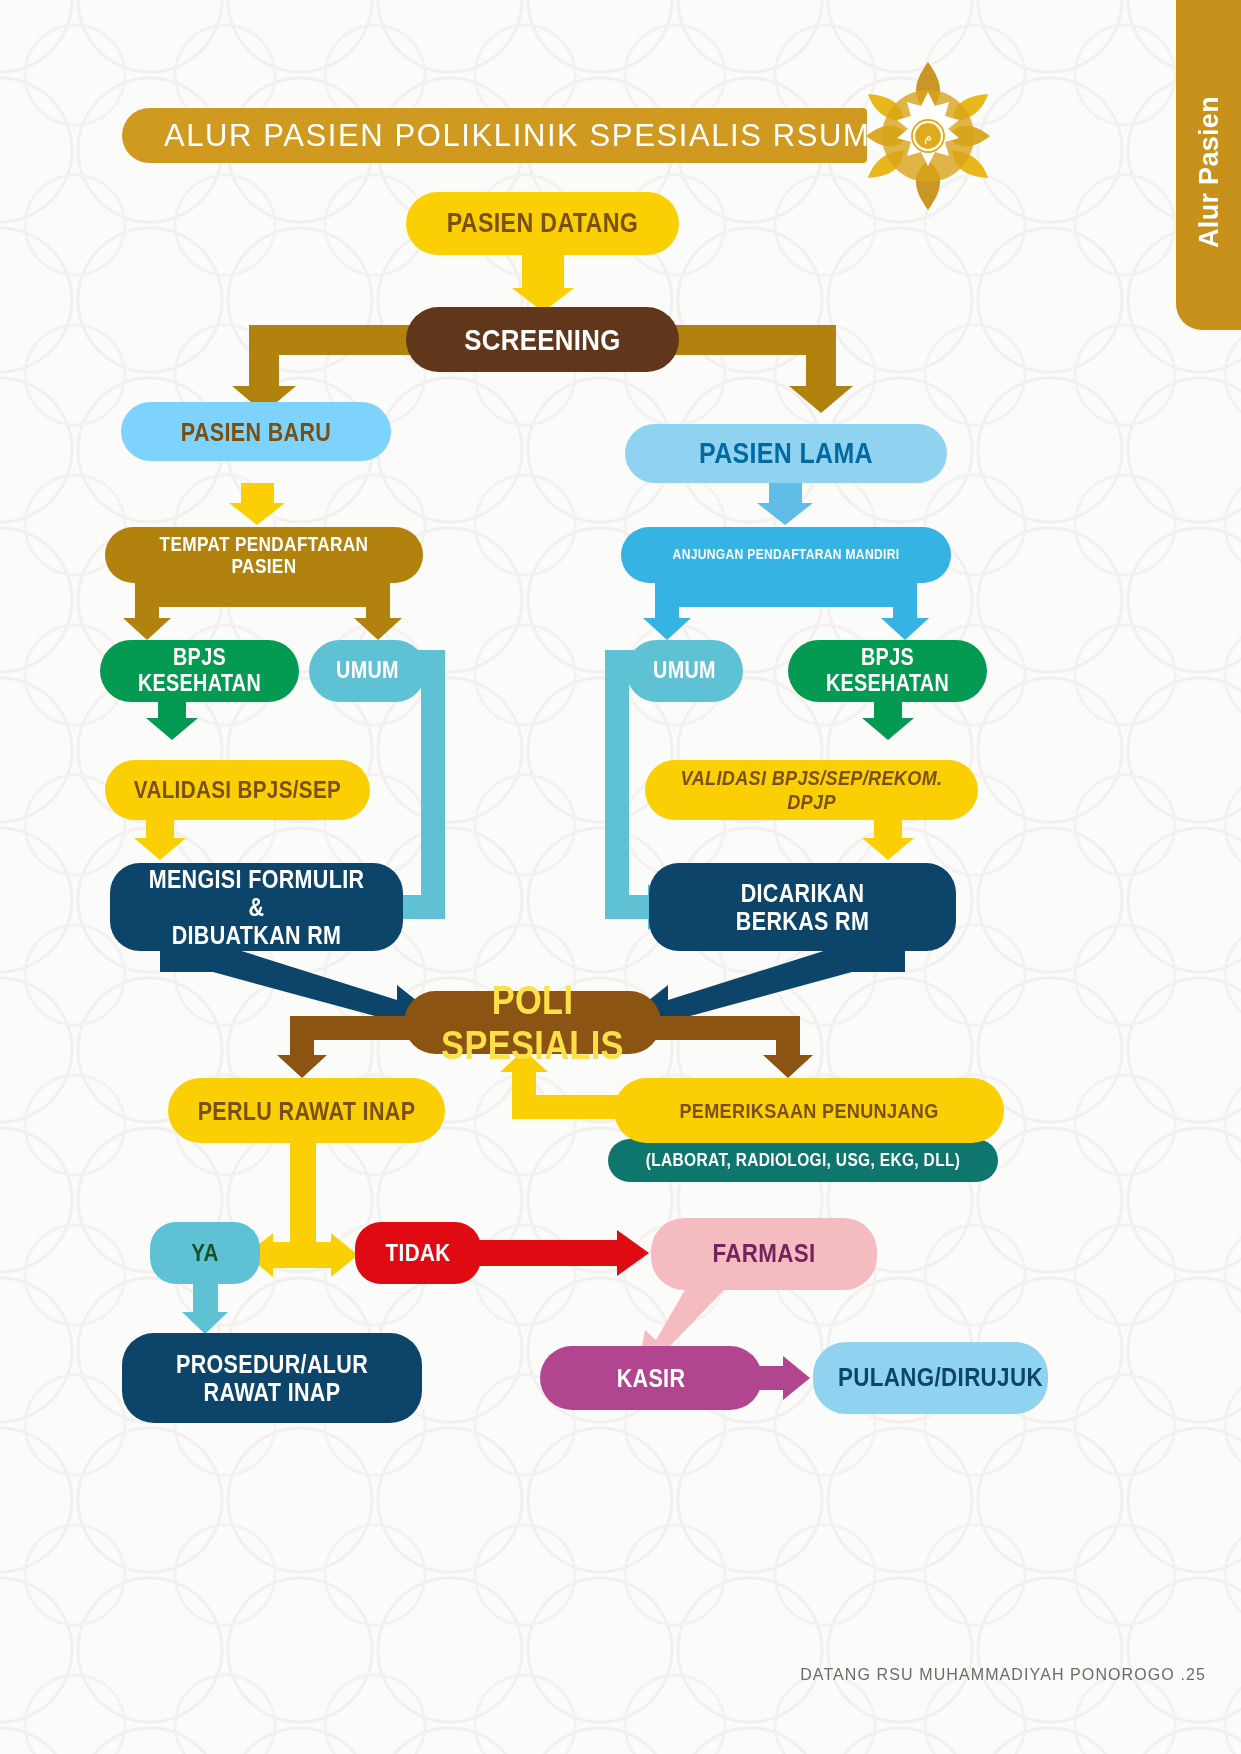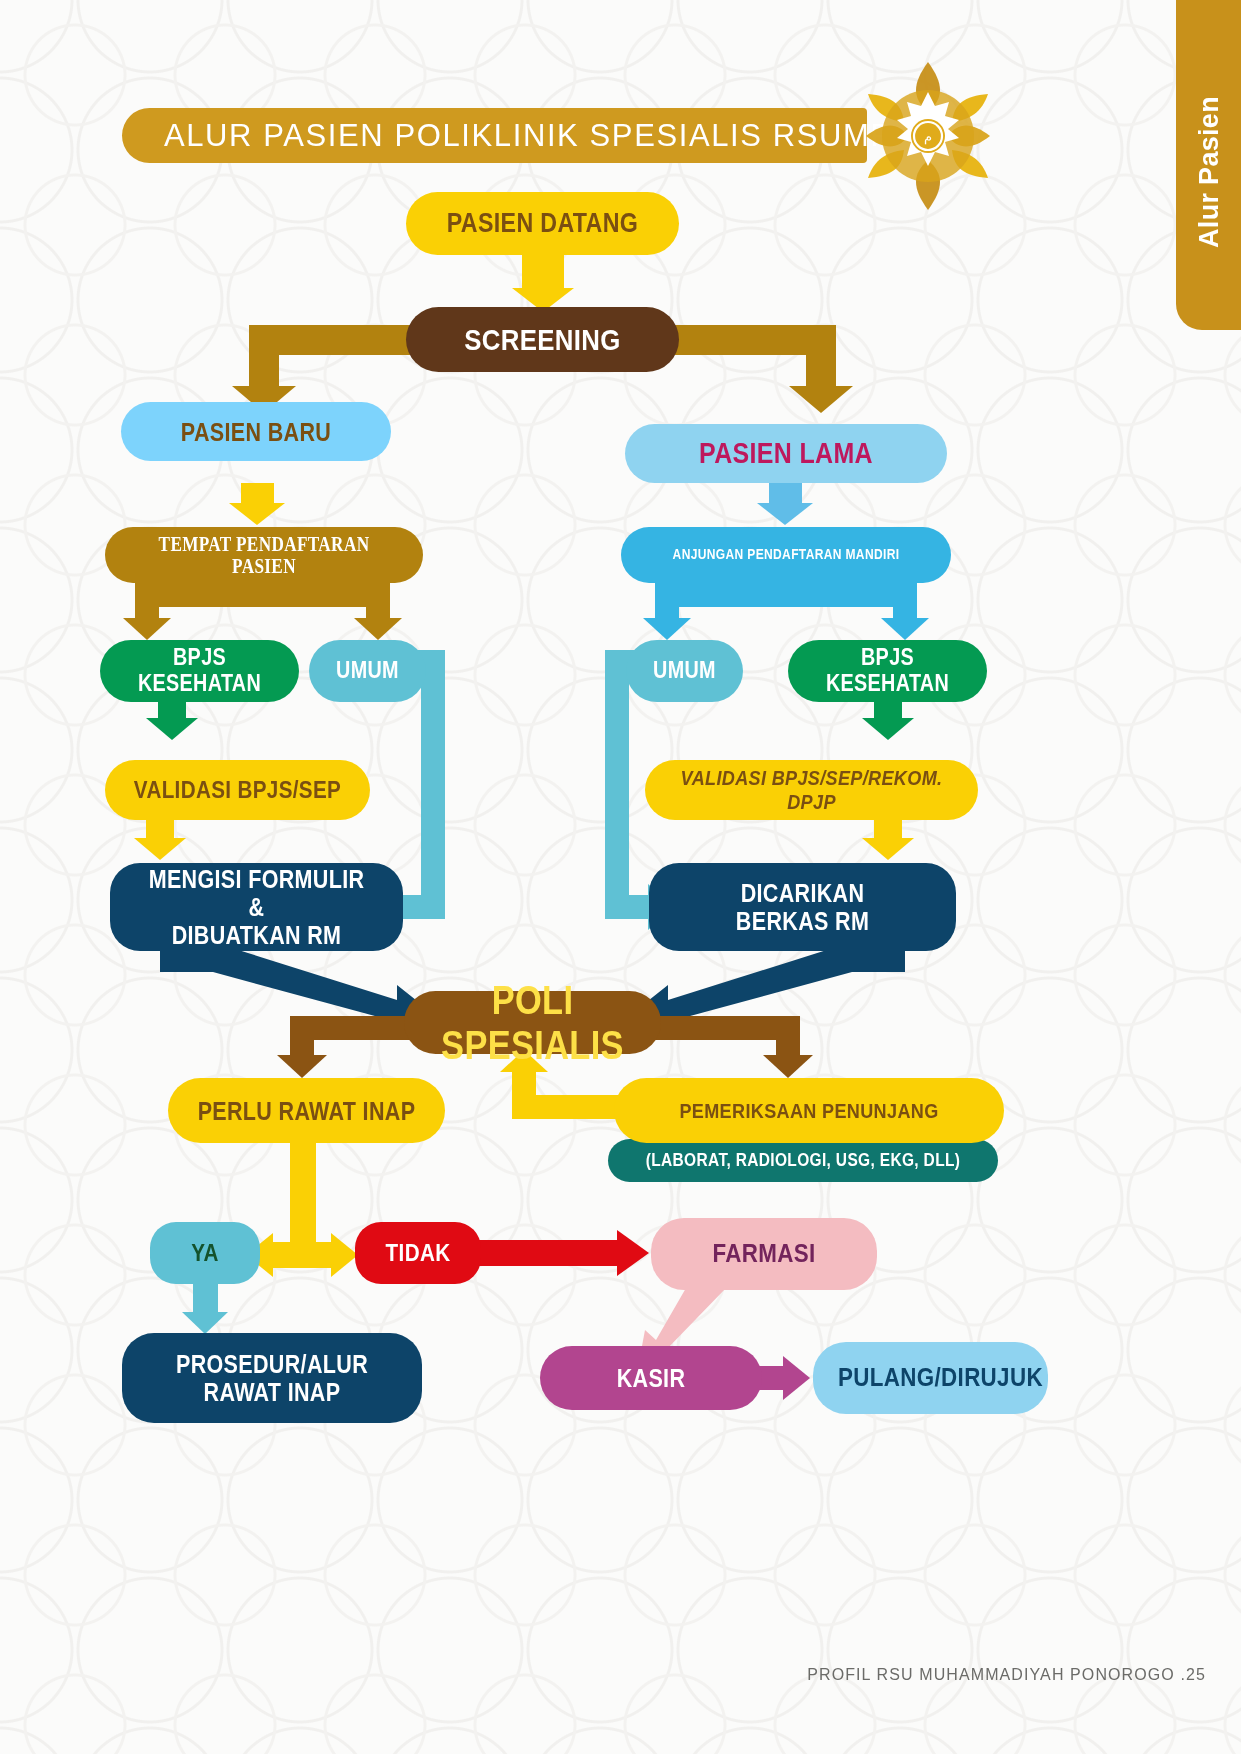--- a/index.html
+++ b/index.html
@@ -134,31 +134,31 @@
 <div class="bar" style="left:249px;top:325px;width:30px;height:63px;background:#b2820f;"></div>
 <div class="arrow" style="left:232px;top:386px;border-left:32px solid transparent;border-right:32px solid transparent;border-top:27px solid #b2820f;"></div>
 
 <div class="bar" style="left:666px;top:325px;width:170px;height:30px;background:#b2820f;"></div>
 <div class="bar" style="left:806px;top:325px;width:30px;height:63px;background:#b2820f;"></div>
 <div class="arrow" style="left:789px;top:386px;border-left:32px solid transparent;border-right:32px solid transparent;border-top:27px solid #b2820f;"></div>
 
 <div class="node" style="left:121px;top:402px;width:270px;height:59px;background:#7dd3fc;border-radius:30px;color:#7a4f12;font-size:25px;">
   <span class="cond">PASIEN BARU</span>
 </div>
-<div class="node" style="left:625px;top:424px;width:322px;height:59px;background:#8fd3f0;border-radius:30px;color:#be185d;font-size:29px;">
+<div class="node" style="left:625px;top:424px;width:322px;height:59px;background:#8fd3f0;border-radius:30px;color:#0369a1;font-size:29px;">
   <span class="cond">PASIEN LAMA</span>
 </div>
 
 <div class="bar" style="left:241px;top:483px;width:33px;height:22px;background:#fad005;"></div>
 <div class="arrow" style="left:229px;top:503px;border-left:28px solid transparent;border-right:28px solid transparent;border-top:22px solid #fad005;"></div>
 
 <div class="bar" style="left:769px;top:483px;width:33px;height:22px;background:#60bde8;"></div>
 <div class="arrow" style="left:757px;top:503px;border-left:28px solid transparent;border-right:28px solid transparent;border-top:22px solid #60bde8;"></div>
 
-<div class="node" style="left:105px;top:527px;width:318px;height:56px;background:#b2820f;border-radius:28px;color:#fff;font-size:20px;font-family:Liberation Serif, serif;">
+<div class="node" style="left:105px;top:527px;width:318px;height:56px;background:#b2820f;border-radius:28px;color:#fff;font-size:20px;">
   <span class="cond">TEMPAT PENDAFTARAN PASIEN</span>
 </div>
 <div class="node" style="left:621px;top:527px;width:330px;height:56px;background:#35b4e3;border-radius:28px;color:#fff;font-size:14px;">
   <span class="cond">ANJUNGAN PENDAFTARAN MANDIRI</span>
 </div>
 
 <div class="bar" style="left:135px;top:583px;width:255px;height:24px;background:#b2820f;"></div>
 <div class="bar" style="left:135px;top:583px;width:24px;height:37px;background:#b2820f;"></div>
 <div class="arrow" style="left:123px;top:618px;border-left:24px solid transparent;border-right:24px solid transparent;border-top:22px solid #b2820f;"></div>
 <div class="bar" style="left:366px;top:583px;width:24px;height:37px;background:#b2820f;"></div>
@@ -284,13 +284,13 @@
   <span class="cond">KASIR</span>
 </div>
 
 <div class="bar" style="left:742px;top:1366px;width:44px;height:24px;background:#b2458f;"></div>
 <div class="arrow" style="left:783px;top:1356px;border-top:22px solid transparent;border-bottom:22px solid transparent;border-left:27px solid #b2458f;"></div>
 
 <div class="node" style="left:813px;top:1342px;width:235px;height:72px;background:#8fd3f0;border-radius:33px;color:#0d4469;font-size:26px;">
   <span class="cond">PULANG/DIRUJUK</span>
 </div>
 
-<div id="footer">PROFIL RSU MUHAMMADIYAH PONOROGO .25</div>
+<div id="footer">DATANG RSU MUHAMMADIYAH PONOROGO .25</div>
 
 </body></html>

